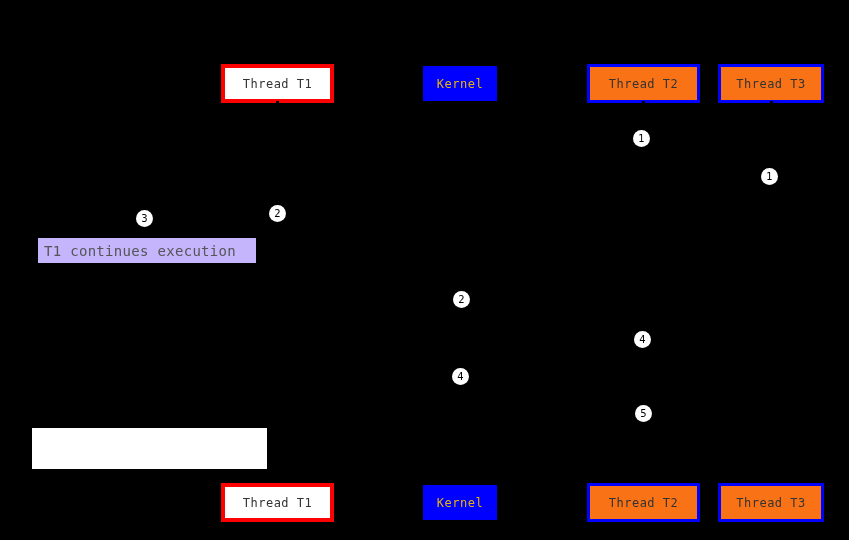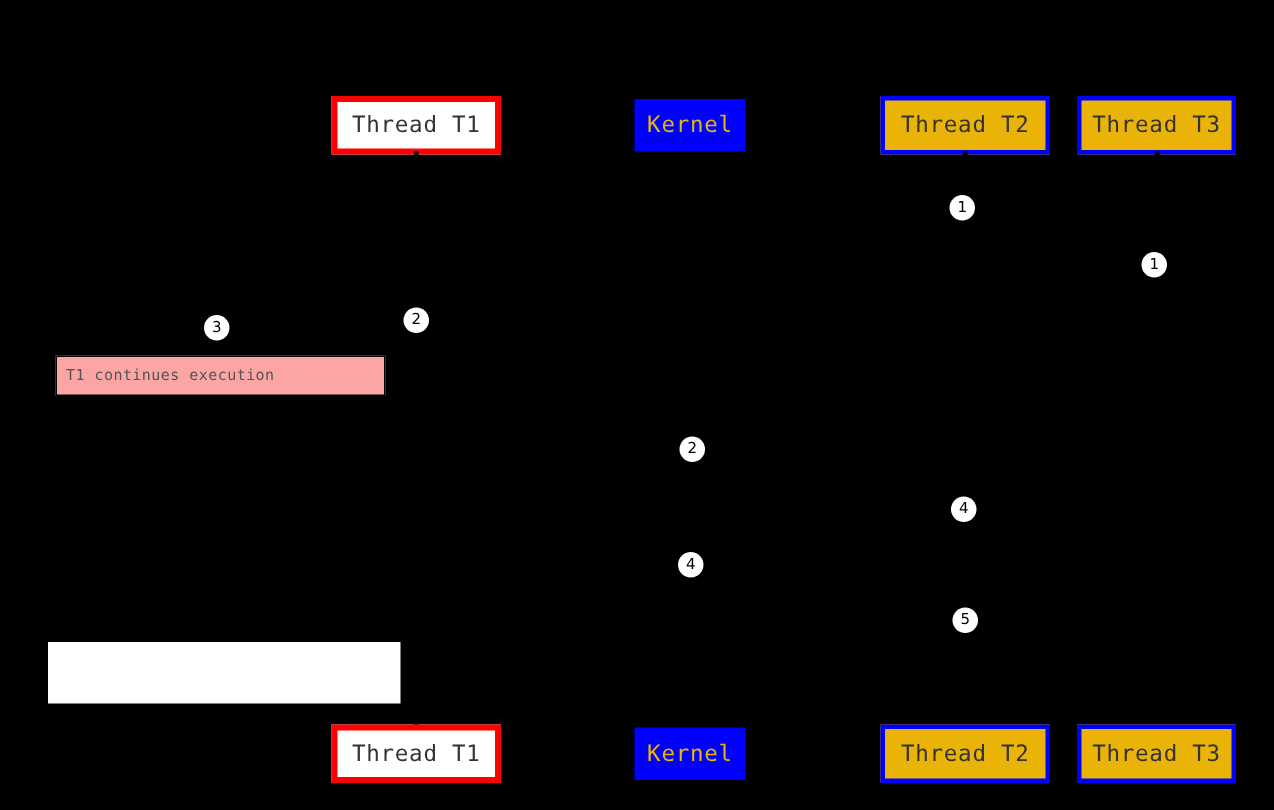--- a/index.html
+++ b/index.html
@@ -16,32 +16,32 @@
     font-family: "DejaVu Sans Mono", "Liberation Mono", monospace;
   }
 
   
   .lifeline-box {
     position: absolute;
     box-sizing: border-box;
     display: flex;
     align-items: center;
     justify-content: center;
-    font-size: 15px;
+    font-size: 12px;
     letter-spacing: 0.5px;
     white-space: nowrap;
     line-height: 1;
   }
   .box-red {
     background: #ffffff;
     border: 4px solid #ff0000;
     color: #333333;
   }
   .box-blue-outline {
-    background: #eab308;
+    background: #f97316;
     border: 3px solid #0000ff;
     color: #333333;
   }
   .box-blue-solid {
     background: #0000ff;
     border: 0;
     color: #eab308;
   }
 
   
@@ -63,24 +63,24 @@
     font-size: 10px;
     line-height: 17px;
     text-align: center;
     font-weight: normal;
   }
 
   
   .note-box {
     position: absolute;
     box-sizing: border-box;
-    background: #fca5a5;
+    background: #c4b5fd;
     border: 1px solid #000000;
     color: #555555;
-    font-size: 10px;
+    font-size: 14px;
     display: flex;
     align-items: center;
     padding: 0 6px;
     white-space: nowrap;
     letter-spacing: 0.3px;
   }
 
   
   .blank-panel {
     position: absolute;

